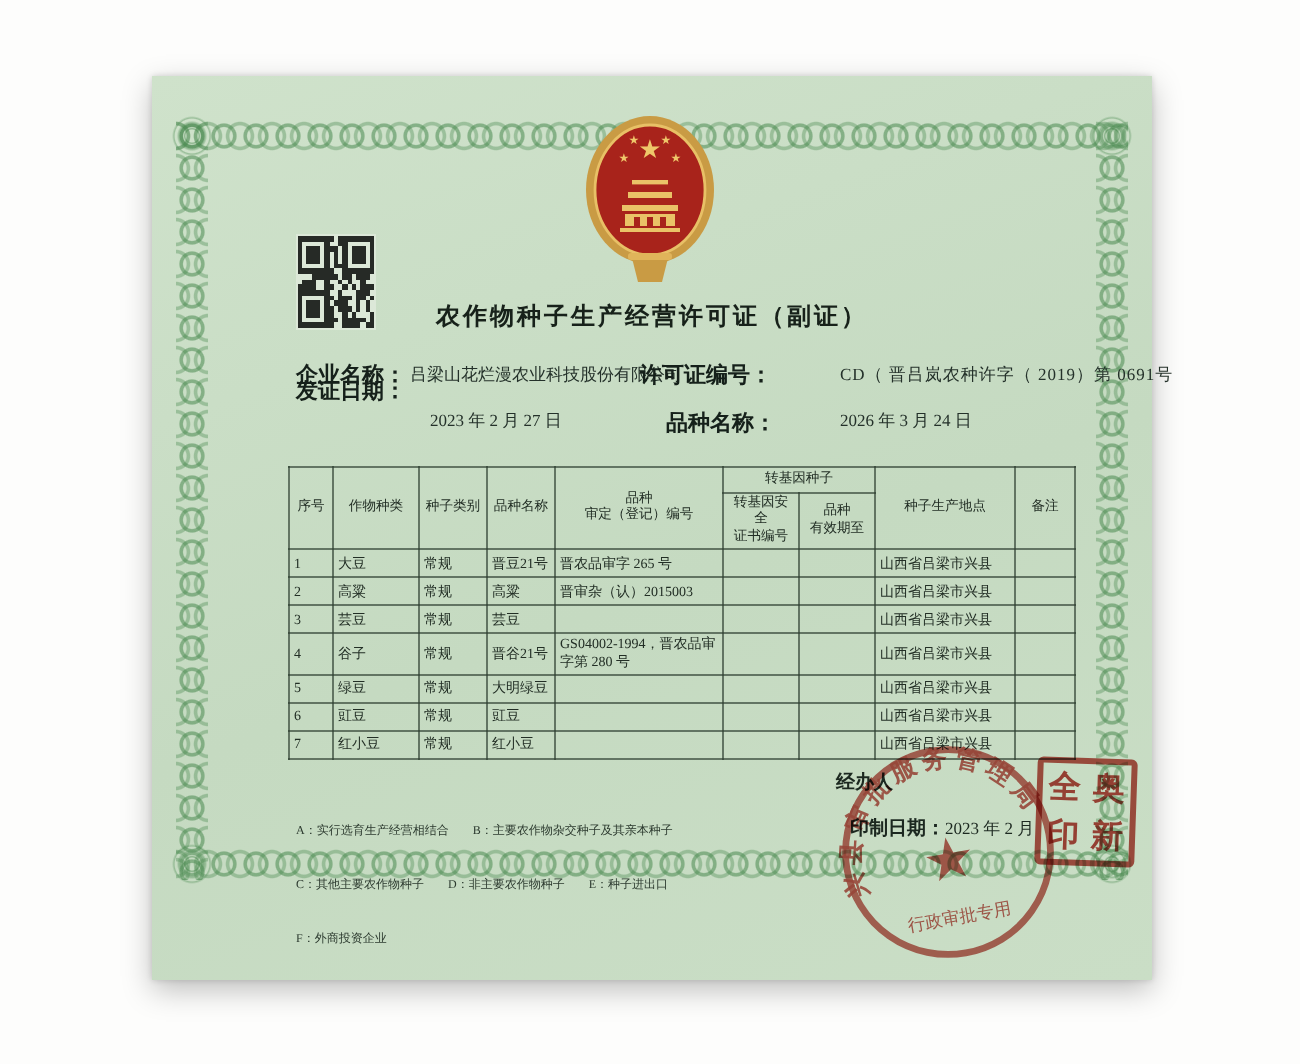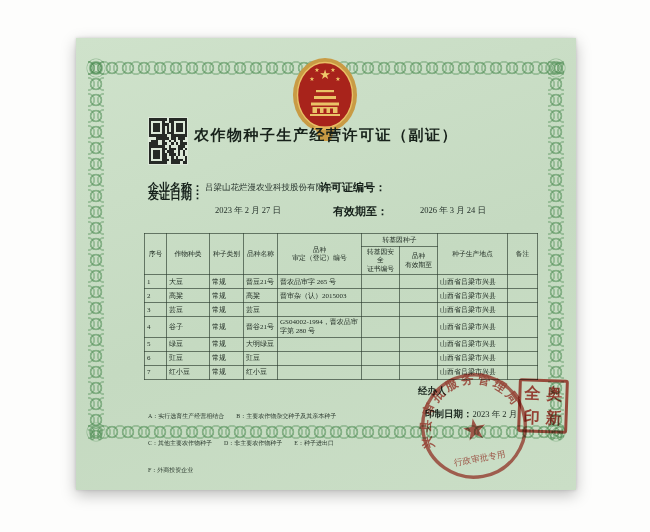--- a/index.html
+++ b/index.html
@@ -40,22 +40,22 @@
   .emblem{position:absolute;left:214px;top:18px;width:70px;height:86px;}
   .qr{
     position:absolute;left:72px;top:79px;width:40px;height:48px;
     display:grid;grid-template-columns:repeat(17,1fr);grid-template-rows:repeat(17,1fr);
     background:#dce8d8;padding:1px;box-sizing:border-box;
   }
   .qr i{display:block;}
   .qr i.on{background:#262a26;}
 
   .title{
-    position:absolute;left:0;top:88px;width:100%;text-align:center;
-    font-size:15px;font-weight:bold;color:#17211a;letter-spacing:1.5px;
+    position:absolute;left:0;top:112px;width:100%;text-align:center;
+    font-size:12px;font-weight:bold;color:#17211a;letter-spacing:1.5px;
   }
 
   .info-label{font-weight:bold;color:#15201a;font-size:11px;position:absolute;white-space:nowrap;font-family:Liberation Mono, monospace;}
   .info-value{color:#24312a;font-size:8.5px;position:absolute;white-space:nowrap;}
   .lbl-company{left:72px;top:142px;}
   .val-company{left:129px;top:144px;}
   .lbl-license{left:244px;top:142px;}
   .val-license{left:344px;top:144px;letter-spacing:.5px;}
   .lbl-issue{left:72px;top:150px;}
   .val-issue{left:139px;top:167px;}
@@ -423,23 +423,24 @@
         <i></i>
         <i class="on"></i>
         <i class="on"></i>
       </div>
 
     <div class="title">农作物种子生产经营许可证（副证）</div>
 
     <div class="info-label lbl-company">企业名称：</div>
     <div class="info-value val-company">吕梁山花烂漫农业科技股份有限公司</div>
     <div class="info-label lbl-license">许可证编号：</div>
+    <div class="info-value val-license">CD（ 晋吕岚农种许字（ 2019）第 0691号</div>
     <div class="info-label lbl-issue">发证日期：</div>
     <div class="info-value val-issue">2023 年 2 月 27 日</div>
-    <div class="info-label lbl-valid">有效期至：</div>
+    <div class="info-label lbl-valid">品种名称：</div>
     <div class="info-value val-valid">2026 年 3 月 24 日</div>
 
     <table class="cert">
       <colgroup>
         <col style="width:22px">
           <col style="width:43px">
           <col style="width:34px">
         <col style="width:34px">
           <col style="width:84px">
           <col style="width:38px">

